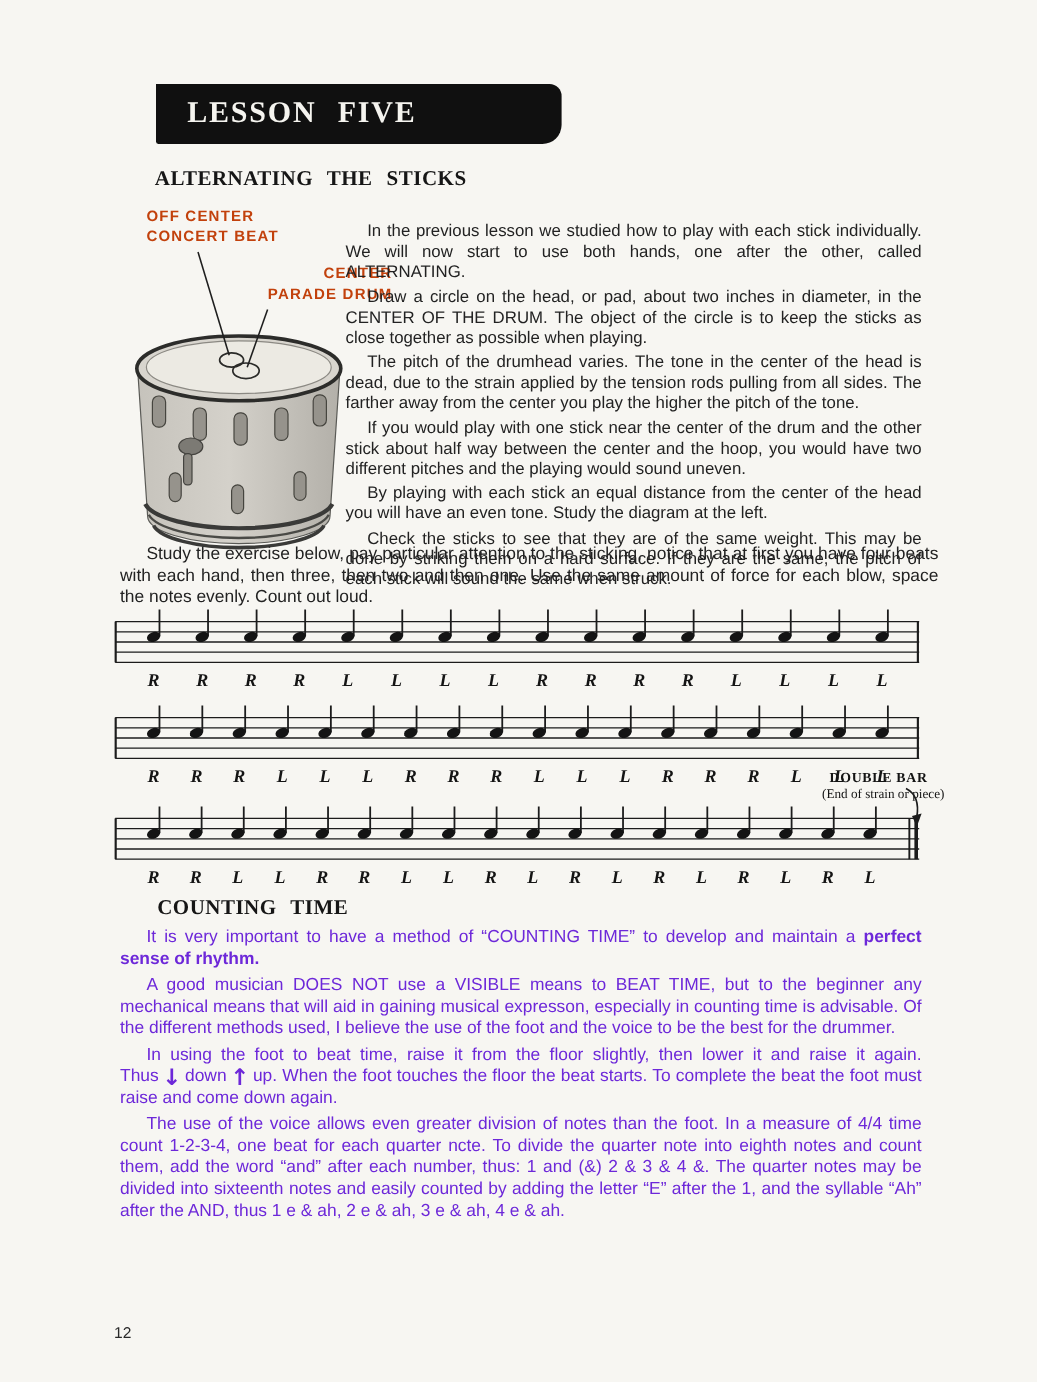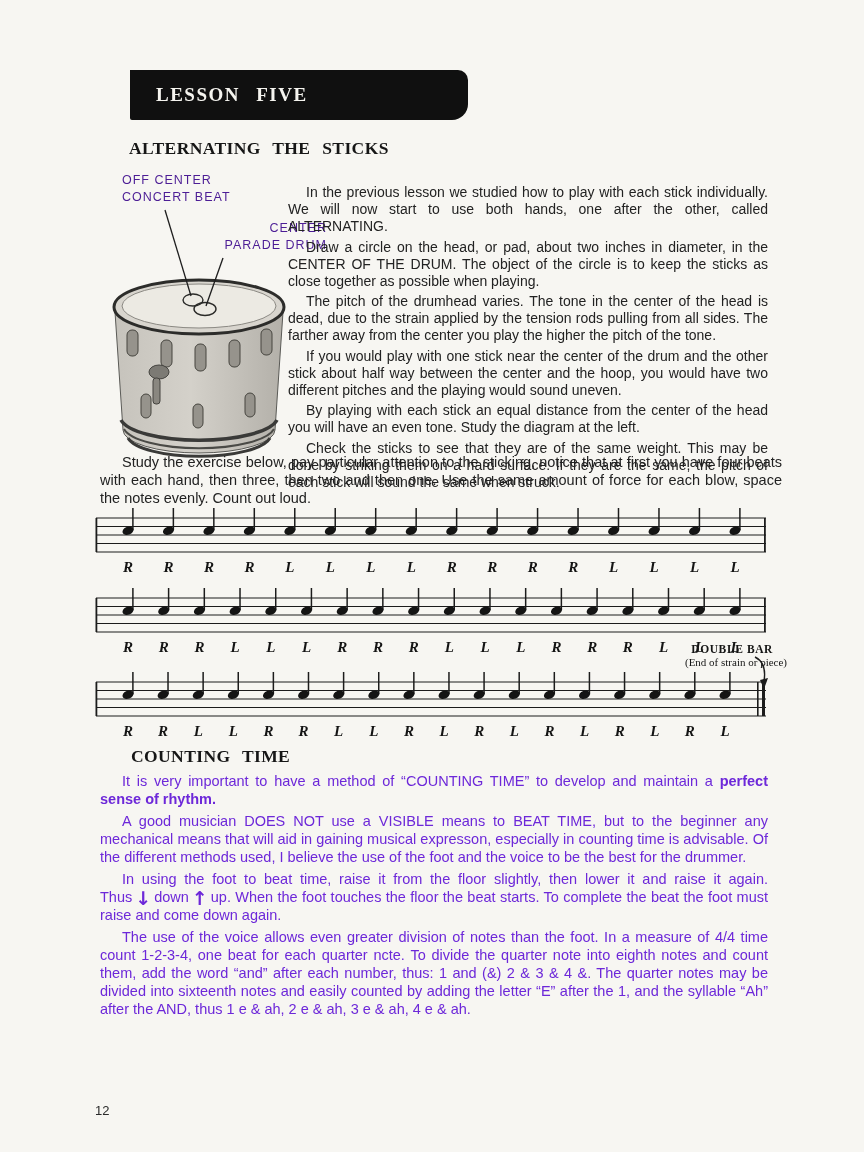--- a/index.html
+++ b/index.html
@@ -12,34 +12,34 @@
     font-family:"Liberation Sans","DejaVu Sans",sans-serif; color:var(--ink);
   }
   
   .banner{
     position:absolute; left:130px; top:70px; width:338px; height:50px;
     background:var(--banner-bg); border-radius:0 10px 16px 2px;
     display:flex; align-items:center; padding-left:26px; box-sizing:border-box;
   }
   .banner-title{
     font-family:"Liberation Serif","DejaVu Serif",serif; font-weight:bold;
-    font-size:19px; letter-spacing:1.5px; word-spacing:10px; color:var(--banner-text);
+    font-size:25px; letter-spacing:1.5px; word-spacing:10px; color:var(--banner-text);
   }
   
   .sec-heading{
     position:absolute; font-family:"Liberation Serif","DejaVu Serif",serif;
     font-weight:bold; font-size:17.5px; word-spacing:7px; letter-spacing:.4px; color:#161616;
   }
   #heading-alternating{left:129px; top:138px;text-align:right;}
   #heading-counting{left:131px; top:746px;}
   
   .diagram{position:absolute; left:105px; top:170px; width:188px; height:290px;}
   .diagram-label{
-    position:absolute; font-weight:normal; font-size:12.5px; line-height:17px;
-    letter-spacing:1px; color:#4c1d95; white-space:nowrap;
+    position:absolute; font-weight:bold; font-size:12.5px; line-height:17px;
+    letter-spacing:1px; color:#c2410c; white-space:nowrap;
   }
   #label-offcenter{left:17px; top:2px;}
   #label-center{left:67px; top:50px; width:112px; text-align:right;margin-left:43px;}
   .leader-svg{position:absolute; left:0; top:0; width:188px; height:290px;}
   .drum-svg{position:absolute; left:2px; top:102px;}
   
   .body-col{position:absolute; left:288px; top:172px; width:480px;margin-top:12px;}
   .body-col p{
     margin:0 0 3.5px 0; font-size:14px; line-height:17px;
     text-align:justify; text-indent:18px; color:#222;

